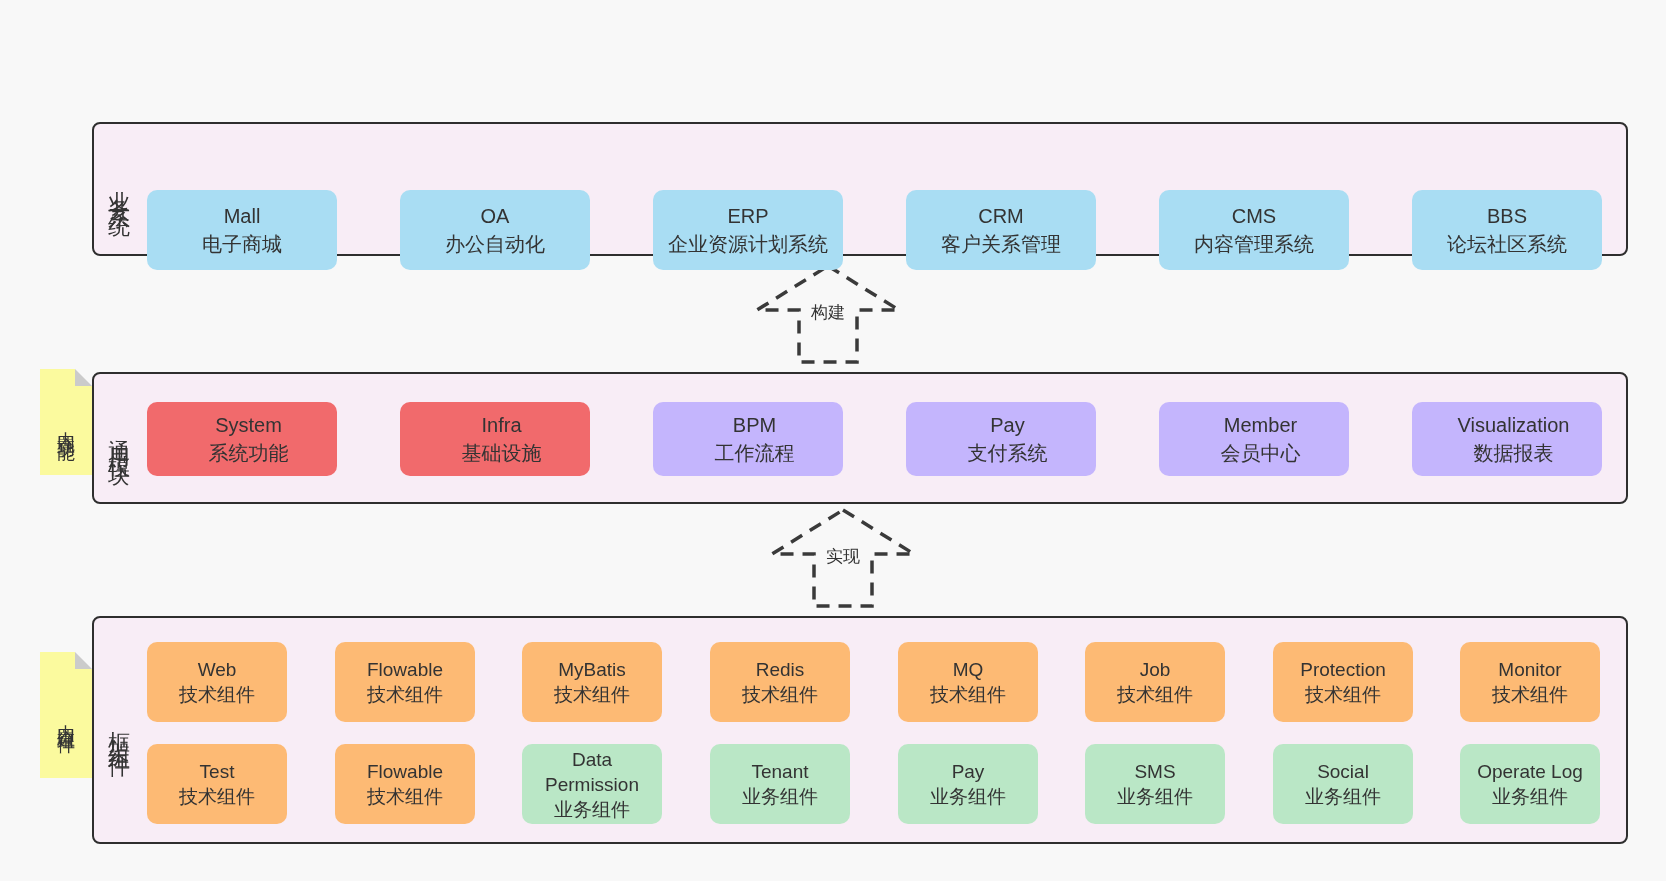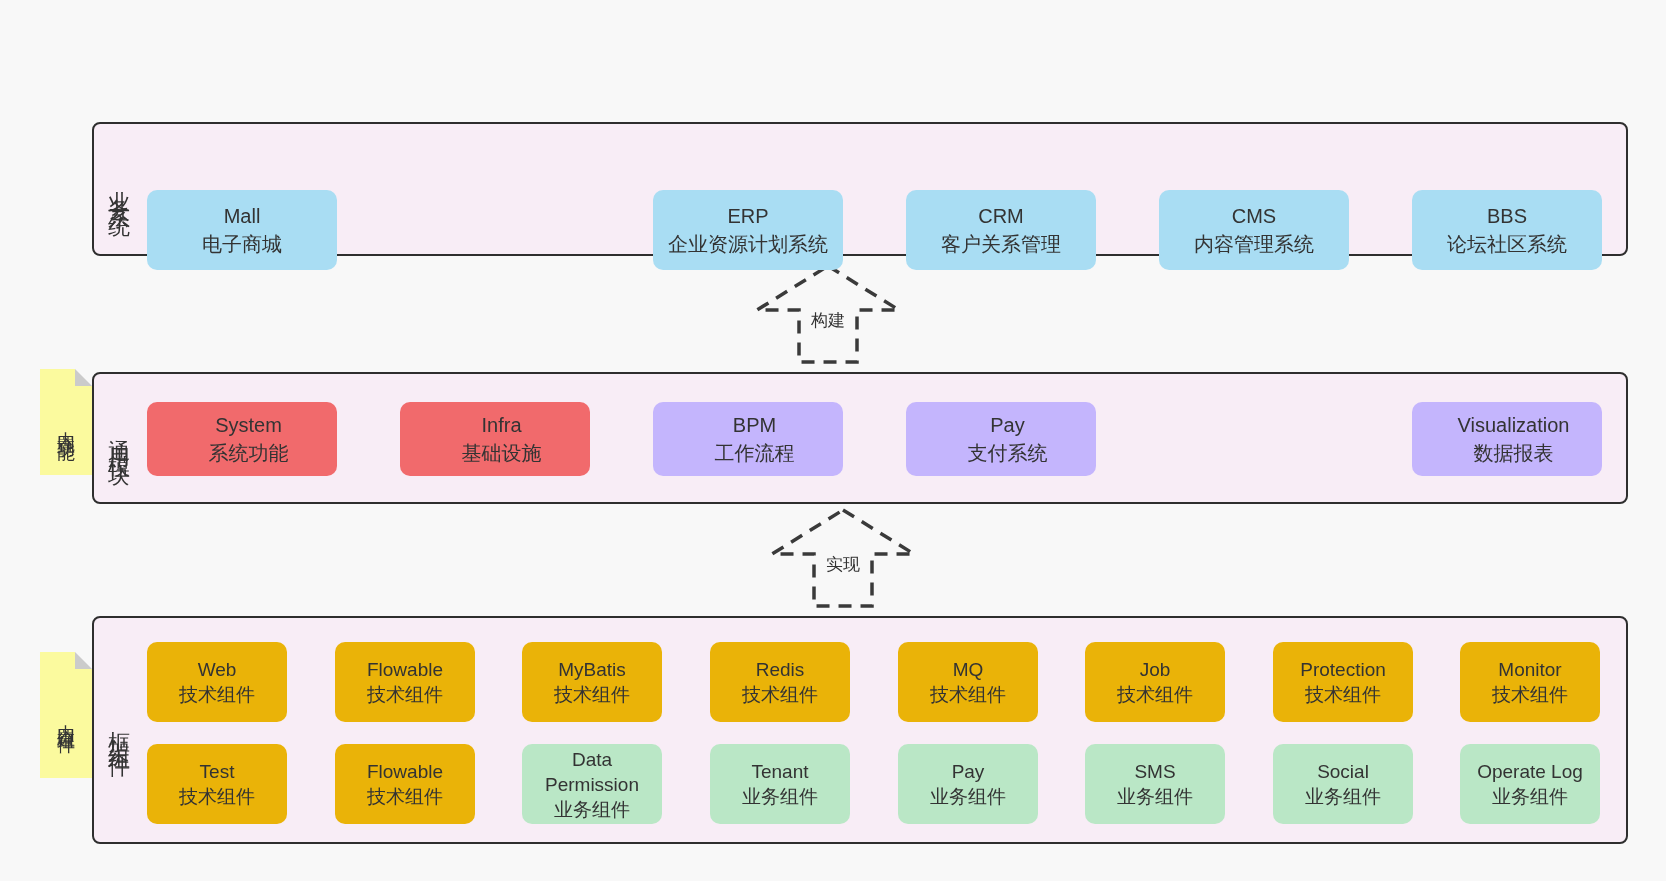--- a/index.html
+++ b/index.html
@@ -16,37 +16,37 @@
   
   .box{position:absolute;display:flex;flex-direction:column;align-items:center;justify-content:center;border-radius:10px;text-align:center;color:#333;line-height:28px;font-size:20px;box-sizing:border-box;padding:2px;}
   .band1 .box{top:26px;width:190px;height:80px;margin-top:40px;}
   .band2 .box{top:28px;width:190px;height:74px;padding-left:15px;}
   .band3 .box{width:140px;height:80px;font-size:19px;line-height:25px;}
   .band3 .row1{top:24px;}
   .band3 .row2{top:126px;}
   .blue{background:#a9ddf3;}
   .red{background:#f16a6c;}
   .pink{background:#c4b5fd;}
-  .gdark{background:#eab308;}
+  .gdark{background:#fdba74;}
   .glight{background:#bae7c6;}
 
   
   .sticky{position:absolute;left:40px;width:52px;background:#fbfa9e;z-index:0;display:flex;align-items:center;justify-content:center;}
   .sticky1{top:369px;height:106px;}
   .sticky2{top:652px;height:126px;}
   .sticky-text{writing-mode:vertical-rl;text-orientation:upright;font-size:18px;letter-spacing:4px;color:#333;padding-top:6px;}
   .fold{position:absolute;top:0;right:0;width:0;height:0;border-style:solid;border-width:0 17px 17px 0;border-color:#f8f8f8 #f8f8f8 #cbcbcb #cbcbcb;}
 
   
   .arrow{position:absolute;width:150px;height:104px;z-index:0;}
   .arrow1{left:753px;top:262px;}
   .arrow2{left:768px;top:506px;}
   .arrow svg{position:absolute;inset:0;}
   .arrow-path{fill:none;stroke:#3a3a3a;stroke-width:3.5;stroke-dasharray:13 9;}
-  .arrow-label{position:absolute;left:50%;top:38px;transform:translateX(-50%);background:#f8f8f8;padding:1px 4px;font-size:17px;color:#333;white-space:nowrap;margin-top:8px;}
+  .arrow-label{position:absolute;left:50%;top:38px;transform:translateX(-50%);background:#f8f8f8;padding:1px 4px;font-size:17px;color:#333;white-space:nowrap;}
 </style>
 </head>
 <body>
 
 <div class="stage">
 
   <div class="sticky sticky1">
     <span class="fold"></span>
     <span class="sticky-text">内置功能</span>
   </div>
@@ -55,20 +55,24 @@
     <span class="fold"></span>
     <span class="sticky-text">内置组件</span>
   </div>
 
   <section class="band band1">
     <div class="band-label">业务系统</div>
     <div class="box blue" style="left:53px">
       <div>Mall</div>
       <div>电子商城</div>
     </div>
+    <div class="box blue" style="left:306px">
+      <div>OA</div>
+      <div>办公自动化</div>
+    </div>
     <div class="box blue" style="left:812px">
       <div>CRM</div>
       <div>客户关系管理</div>
     </div>
     <div class="box blue" style="left:559px">
       <div>ERP</div>
       <div>企业资源计划系统</div>
     </div>
     <div class="box blue" style="left:1318px">
       <div>BBS</div>
@@ -98,20 +102,24 @@
       <div>基础设施</div>
     </div>
     <div class="box pink" style="left:559px">
       <div>BPM</div>
       <div>工作流程</div>
     </div>
     <div class="box pink" style="left:812px">
       <div>Pay</div>
       <div>支付系统</div>
     </div>
+    <div class="box pink" style="left:1065px">
+      <div>Member</div>
+      <div>会员中心</div>
+    </div>
     <div class="box pink" style="left:1318px">
       <div>Visualization</div>
       <div>数据报表</div>
     </div>
   </section>
 
   <div class="arrow arrow2">
     <svg viewBox="0 0 150 104">
       <path class="arrow-path" d="M75 4 L146 48 L104 48 L104 100 L46 100 L46 48 L4 48 Z"></path>
     </svg>

